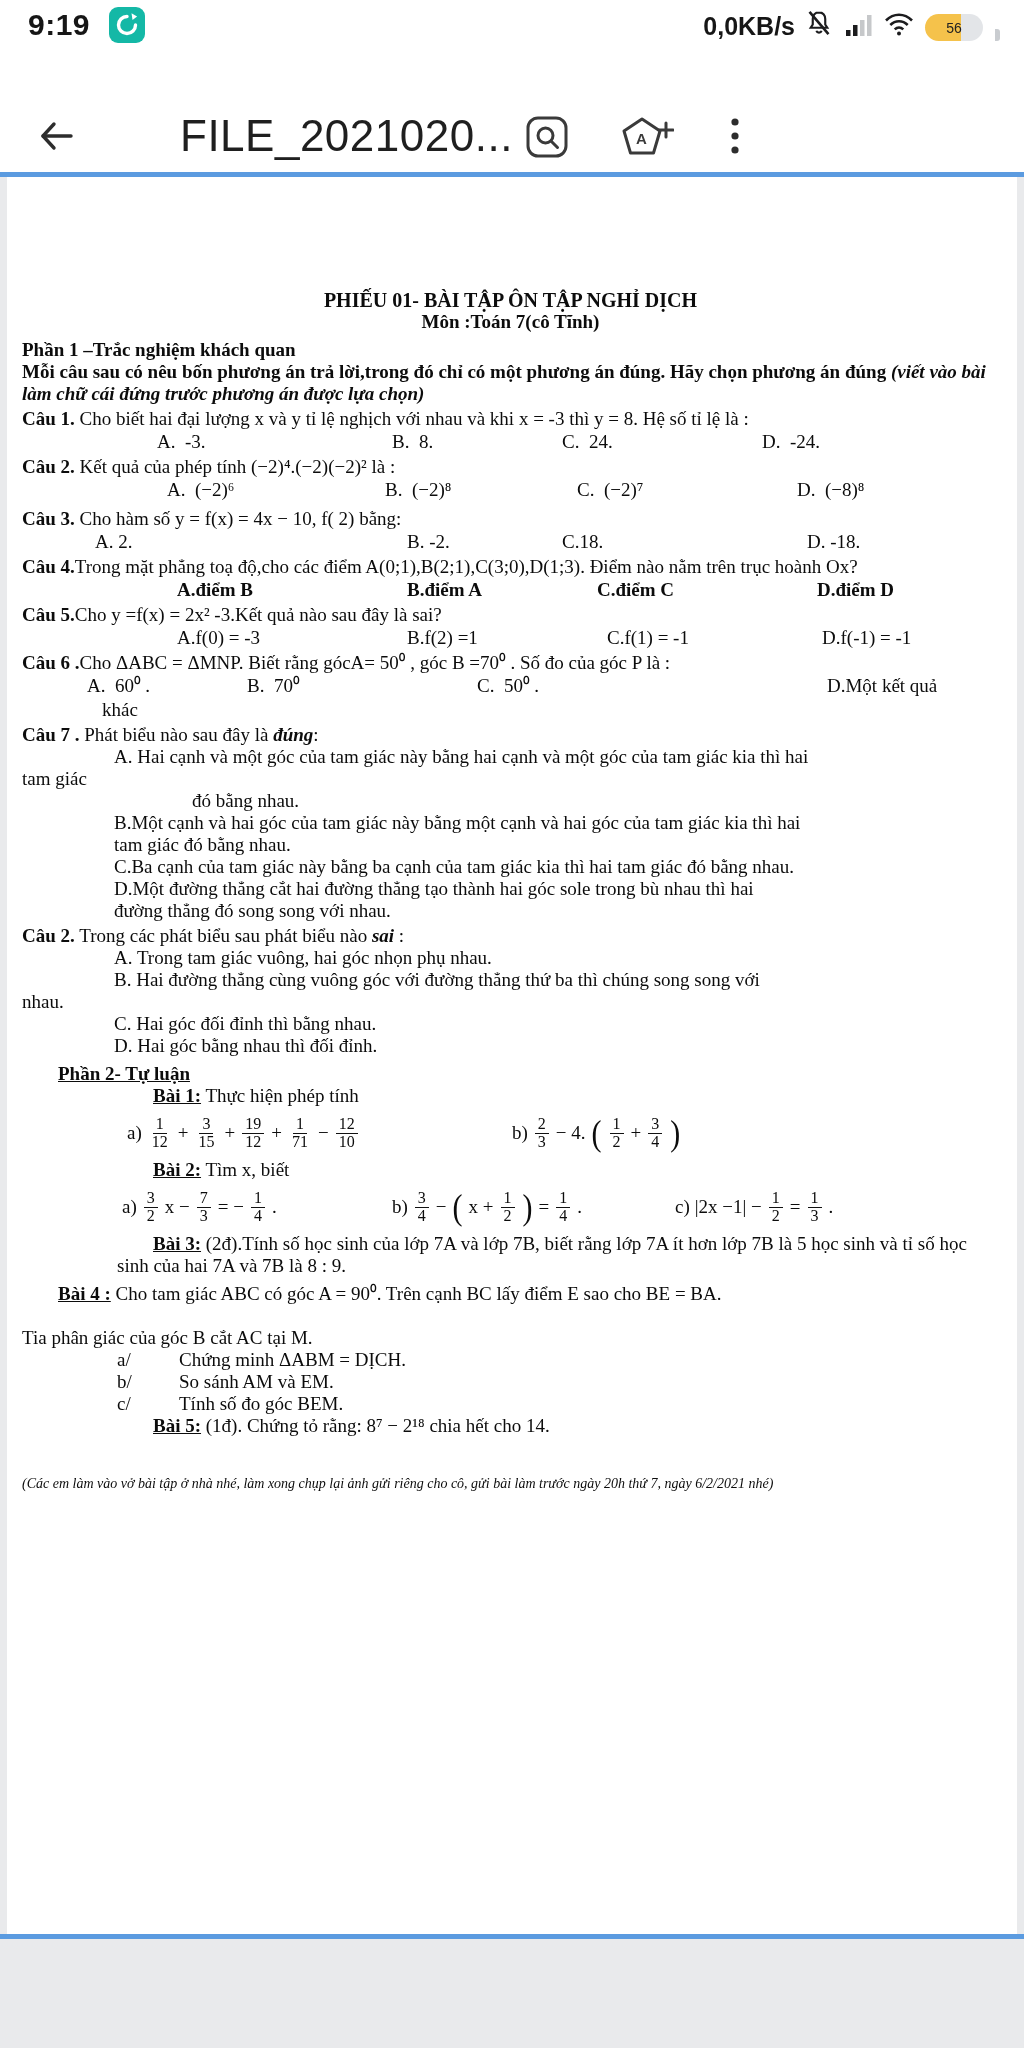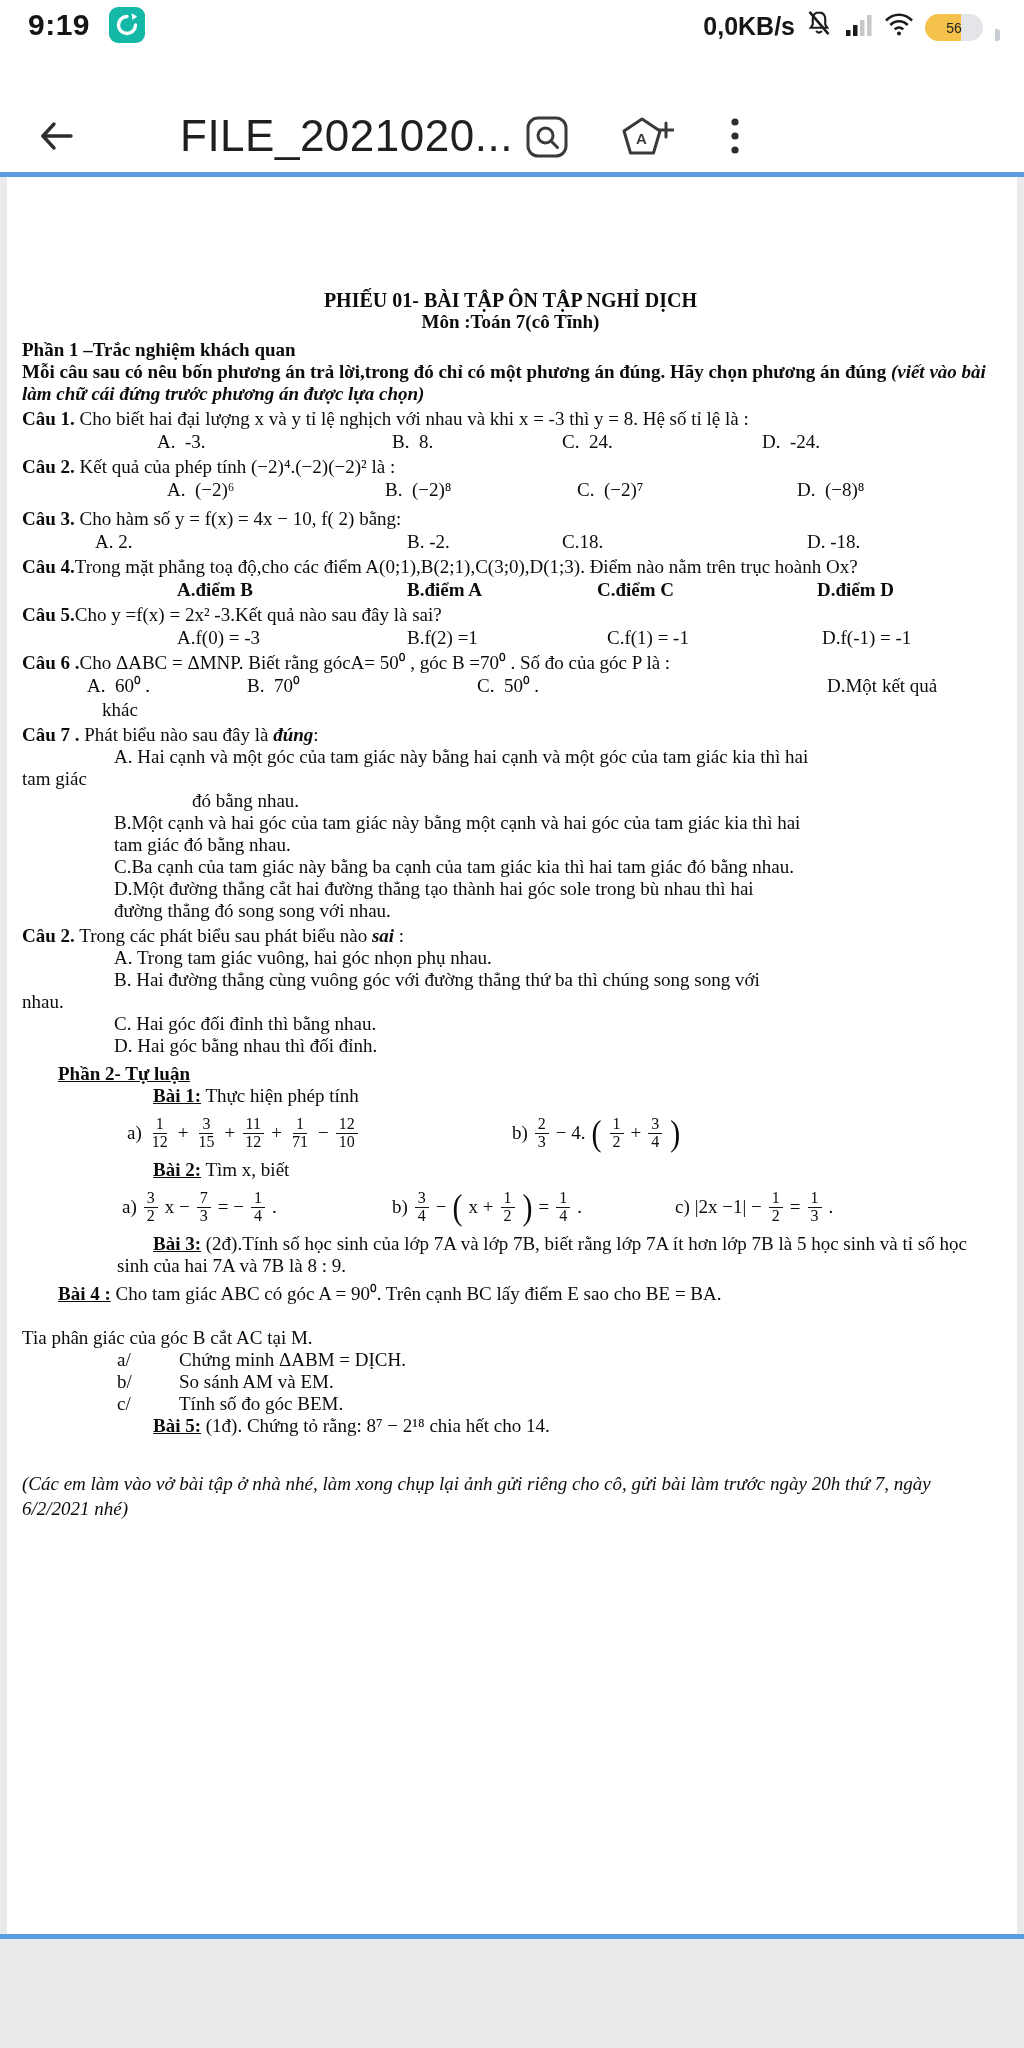--- a/index.html
+++ b/index.html
@@ -40,21 +40,21 @@
   .mt22{margin-top:22px;} .mt6{margin-top:6px;} .mt34{margin-top:34px;}
   .item .k{display:inline-block;width:62px;}
 
   
   .expr-row{position:relative;height:52px;}
   .expr{position:absolute;top:0;height:52px;display:inline-flex;align-items:center;gap:5px;white-space:nowrap;}
   .frac{display:inline-flex;flex-direction:column;align-items:center;line-height:1.05;font-size:16px;margin:0 2px;}
   .fn{border-bottom:1.4px solid #111;padding:0 3px;}
   .fd{padding:0 3px;}
   .bp{font-size:30px;line-height:1;display:inline-block;transform:scaleY(1.2);font-weight:400;margin:0 1px;}
-  .footer-note{font-size:19px;line-height:25px;width:965px;}
+  .footer-note{font-size:14px;line-height:25px;width:965px;}
 </style>
 </head>
 <body>
 
 <div class="screen">
 
   <div class="status-bar">
     <div class="sb-left">
       <span class="sb-time">9:19</span>
       <span class="app-chip">
@@ -218,21 +218,21 @@
               <span class="fn">1</span>
               <span class="fd">12</span>
             </span>
             <span>+</span>
           <span class="frac">
               <span class="fn">3</span>
               <span class="fd">15</span>
             </span>
             <span>+</span>
           <span class="frac">
-              <span class="fn">11</span>
+              <span class="fn">19</span>
               <span class="fd">12</span>
             </span>
             <span>+</span>
           <span class="frac">
               <span class="fn">1</span>
               <span class="fd">71</span>
             </span>
             <span>−</span>
           <span class="frac">
               <span class="fn">12</span>

